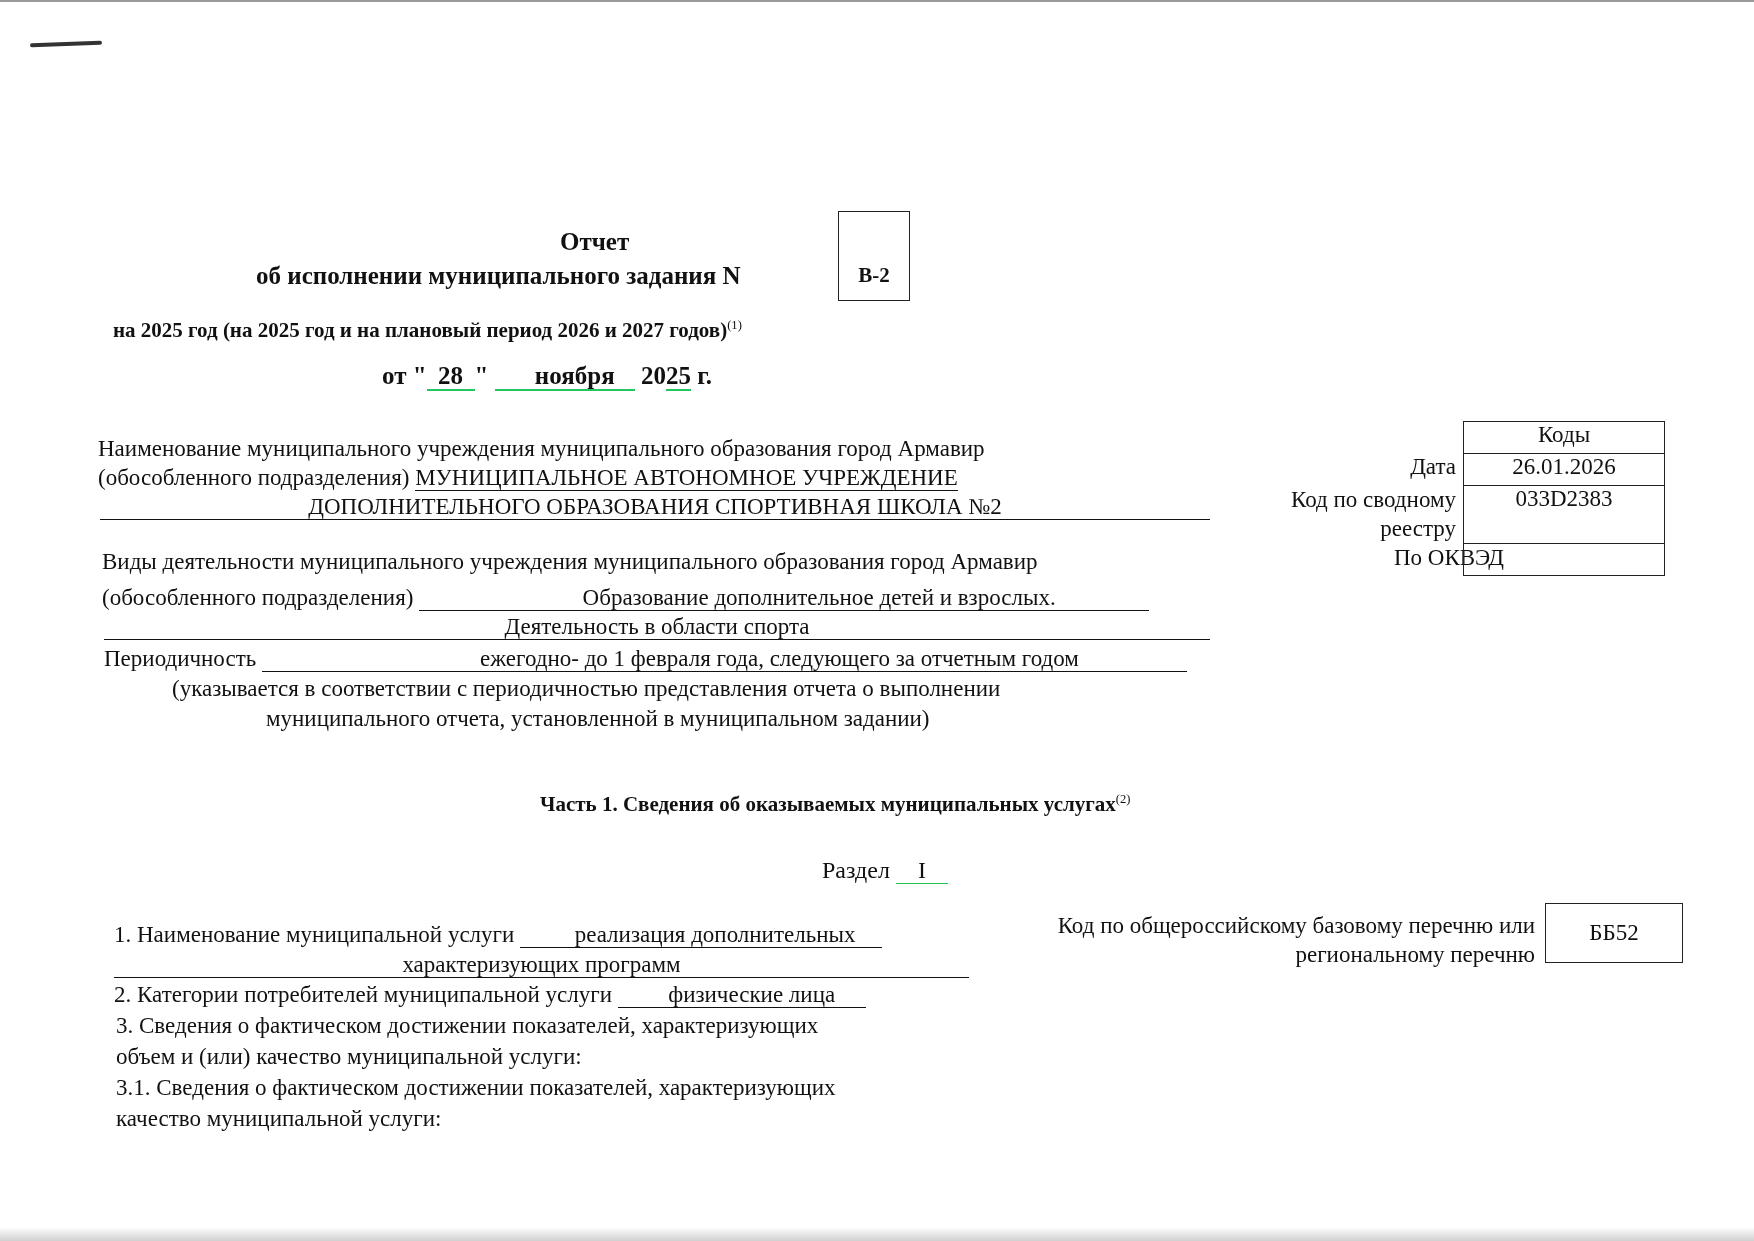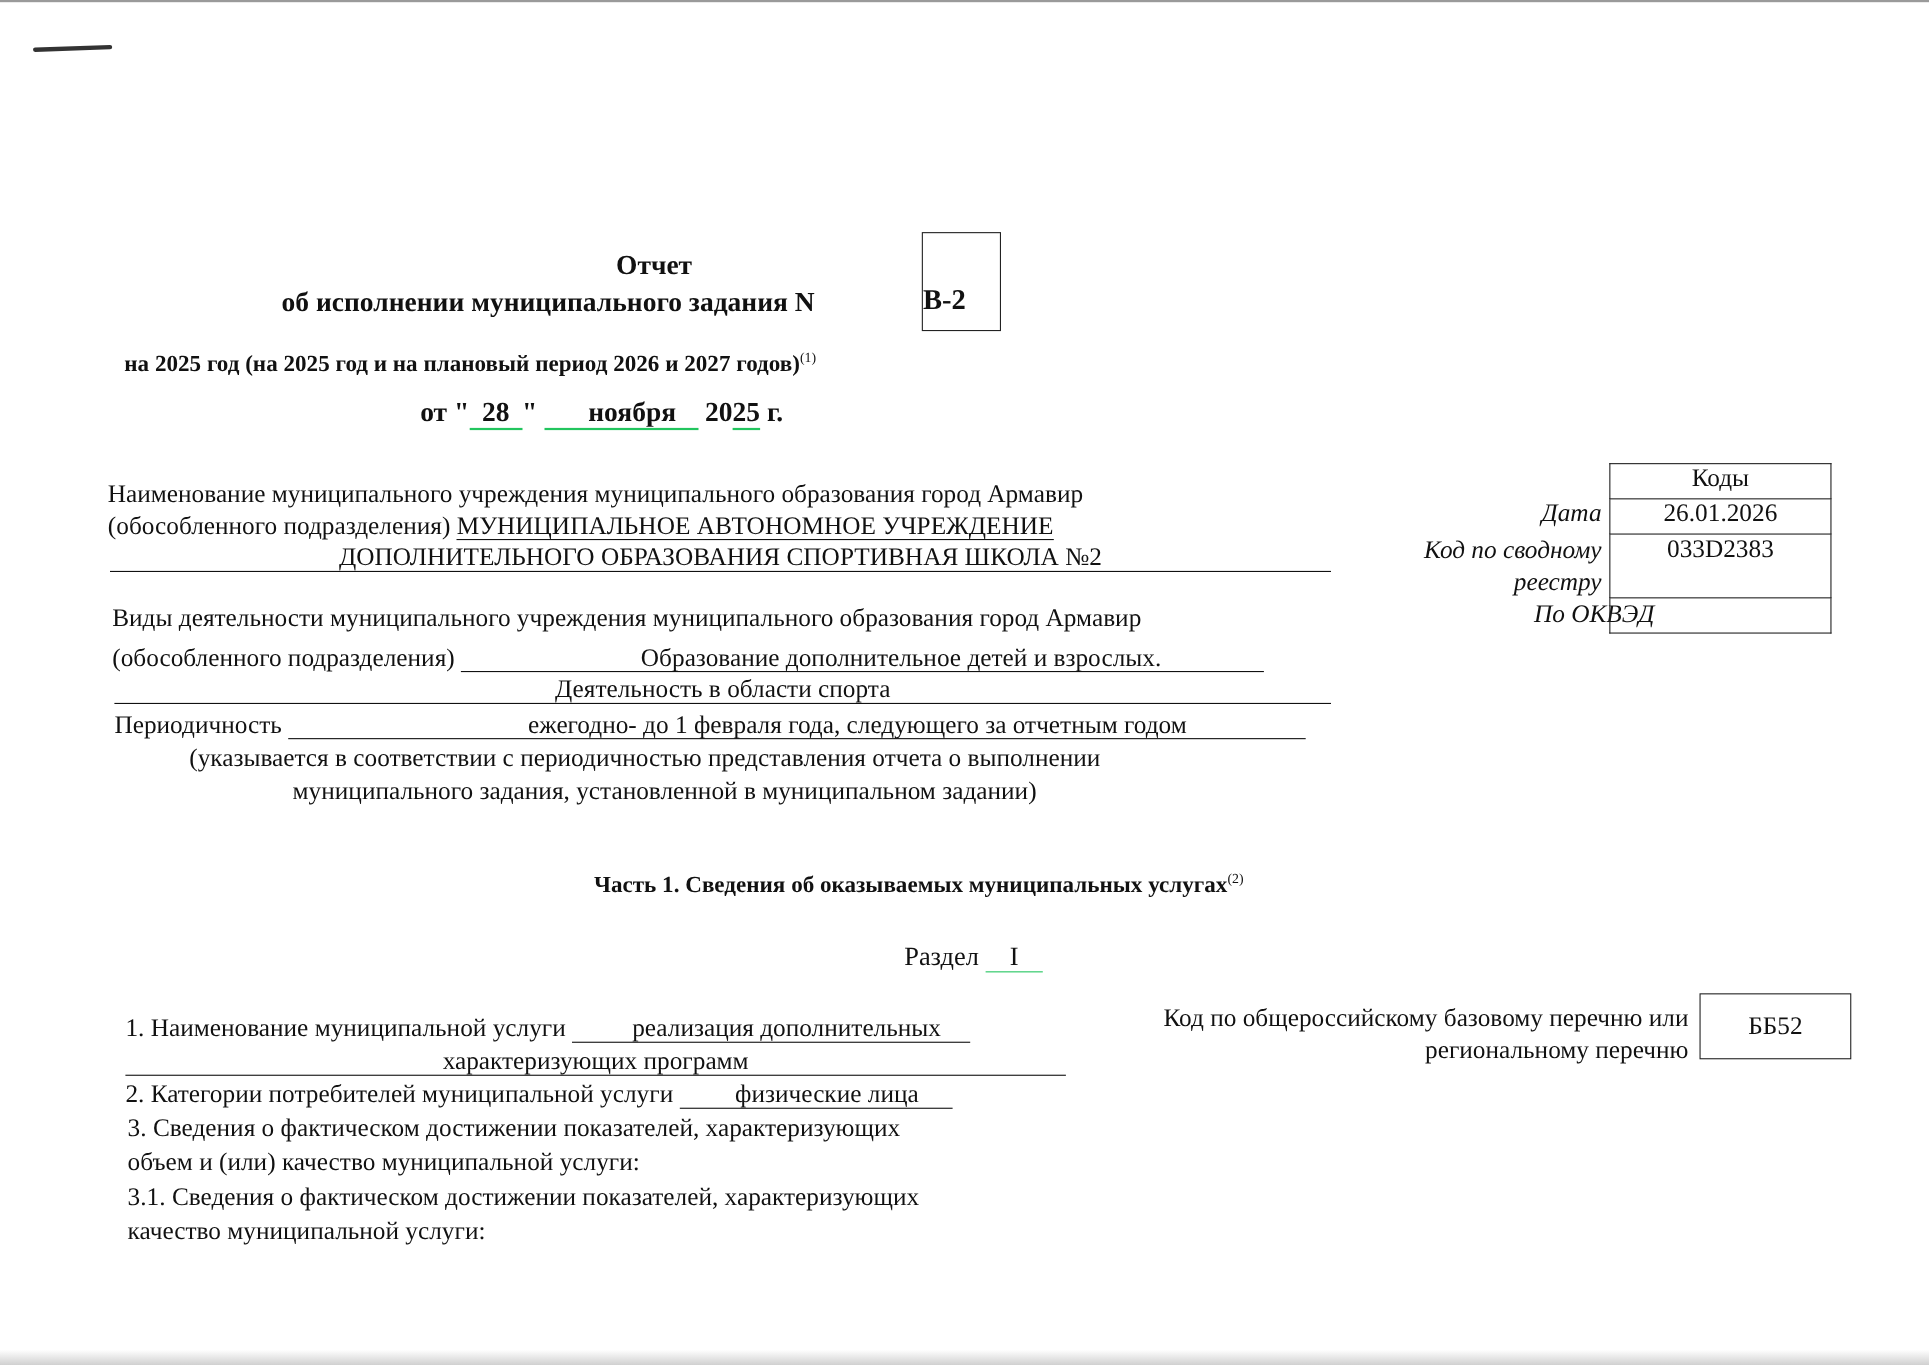--- a/index.html
+++ b/index.html
@@ -16,34 +16,34 @@
 
   .abs { position: absolute; white-space: nowrap; }
   .bold { font-weight: bold; }
   sup { font-size: 60%; font-weight: normal; }
 
   
   .t-title1 { left: 560px; top: 228px; font-size: 25px; font-weight: bold; }
   .t-title2 { left: 256px; top: 262px; font-size: 25px; font-weight: bold; }
   .num-box { position: absolute; left: 838px; top: 211px; width: 72px; height: 90px;
     border: 1.5px solid #222; box-sizing: border-box; }
-  .num-box span { position: absolute; left: 0; right: 0; bottom: 12px; font-size: 26px; font-weight: bold; font-family: Liberation Serif, serif; }
+  .num-box span { position: absolute; left: 0; right: 0; bottom: 12px; text-align: center; font-size: 21px; font-weight: bold; font-family: Liberation Serif, serif; }
   .t-period { left: 113px; top: 318px; font-size: 21px; font-weight: bold; }
   .t-date { left: 382px; top: 362px; font-size: 25px; font-weight: bold; }
   .blank { display: inline-block; border-bottom: 2px solid #22c55e; text-align: center; line-height: 1.05; }
 
   
   .line { font-size: 23px; text-align: center; }
   .uline { display: inline-block; border-bottom: 1.5px solid #111; line-height: 1.1; }
   .fill { display: inline-block; border-bottom: 1.5px solid #111; line-height: 1.1; }
 
   
   .codes-table { position: absolute; left: 1463px; top: 421px; width: 202px; border-collapse: collapse; font-size: 23px; }
   .codes-table td { border: 1.5px solid #222; text-align: center; padding: 0; vertical-align: top; }
-  .codes-label { position: absolute; text-align: right; font-size: 23px; width: 260px; font-style: italic; }
+  .codes-label { position: absolute; text-align: right; font-size: 23px; width: 260px; }
 
   .bb-box { position: absolute; left: 1545px; top: 903px; width: 138px; height: 60px; border: 1.5px solid #222; box-sizing: border-box; text-align: center; font-size: 23px; padding-top: 16px; }
 </style>
 </head>
 <body>
 
 <div class="page-top-edge"></div>
 <div class="pen-mark"></div>
 
 <div class="abs t-title1">Отчет</div>
@@ -76,21 +76,21 @@
   <span class="fill" style="width:730px; padding-left:70px; box-sizing:border-box">Образование дополнительное детей и взрослых.</span>
 </div>
 <div class="abs line" style="left:104px; top:614px;">
   <span class="fill" style="width:1106px">Деятельность в области спорта</span>
 </div>
 <div class="abs line" style="left:104px; top:646px;">
   <span>Периодичность</span>
   <span class="fill" style="width:925px; padding-left:110px; box-sizing:border-box">ежегодно- до 1 февраля года, следующего за отчетным годом</span>
 </div>
 <div class="abs line" style="left:172px; top:676px;">(указывается в соответствии с периодичностью представления отчета о выполнении</div>
-<div class="abs line" style="left:266px; top:706px;">муниципального задания, установленной в муниципальном задании)</div>
+<div class="abs line" style="left:266px; top:706px;">муниципального отчета, установленной в муниципальном задании)</div>
 
 <div class="codes-label" style="left:1196px; top:454px;">Дата</div>
 <div class="codes-label" style="left:1196px; top:487px;">Код по сводному</div>
 <div class="codes-label" style="left:1196px; top:516px;">реестру</div>
 <div class="codes-label" style="left:1244px; top:545px;">По ОКВЭД</div>
 
 <table class="codes-table">
   <tbody>
       <tr style="height:32px">
         <td>Коды</td>

